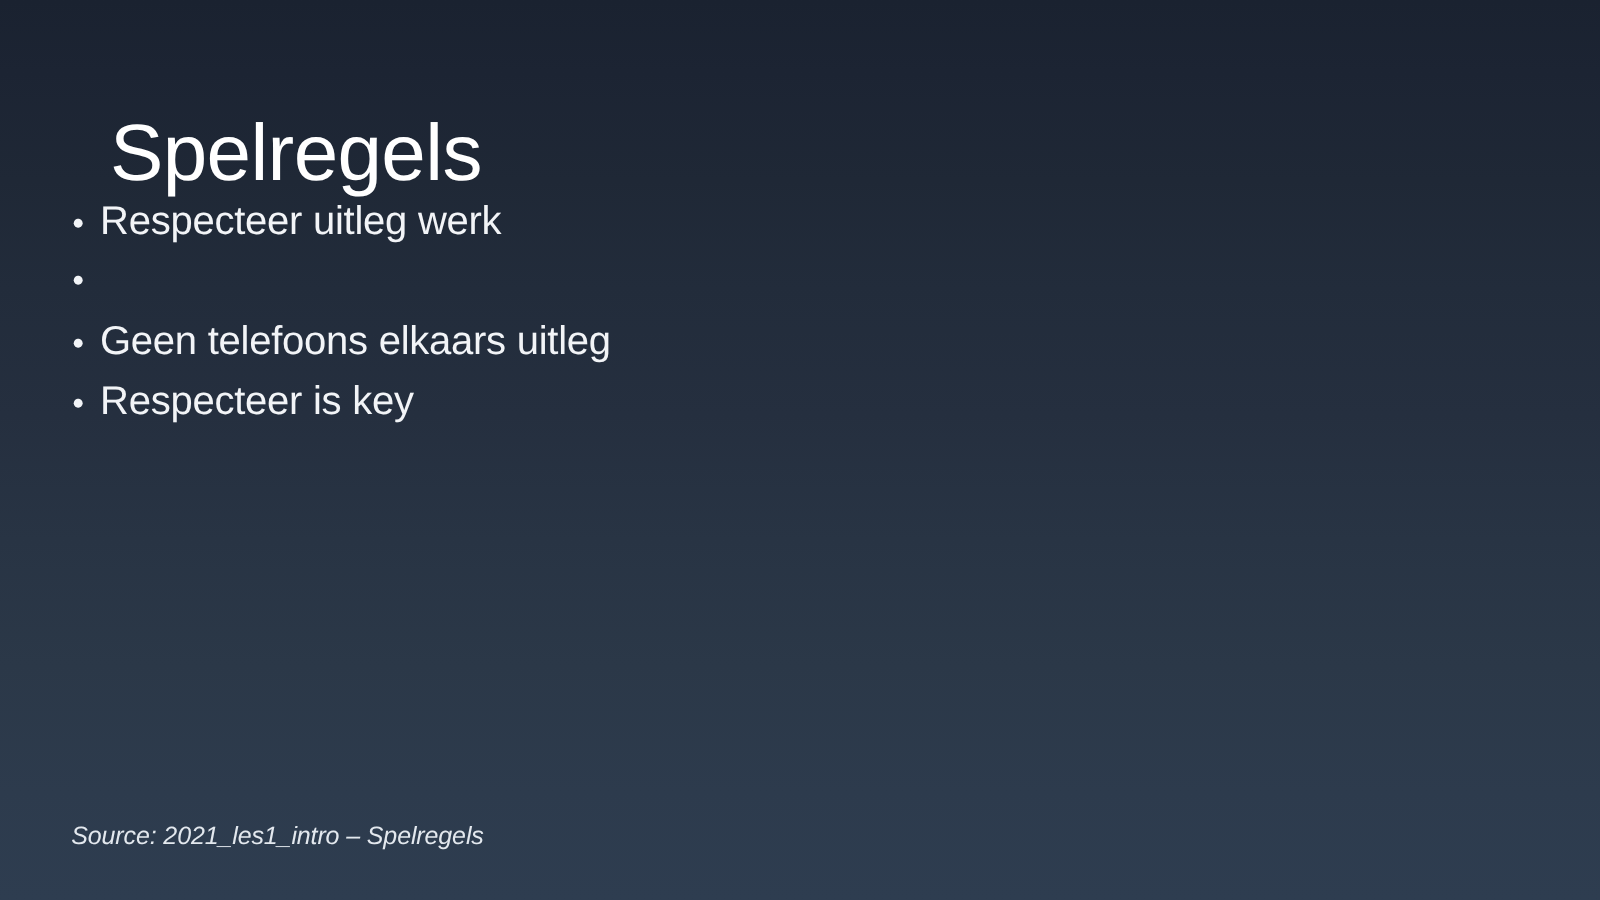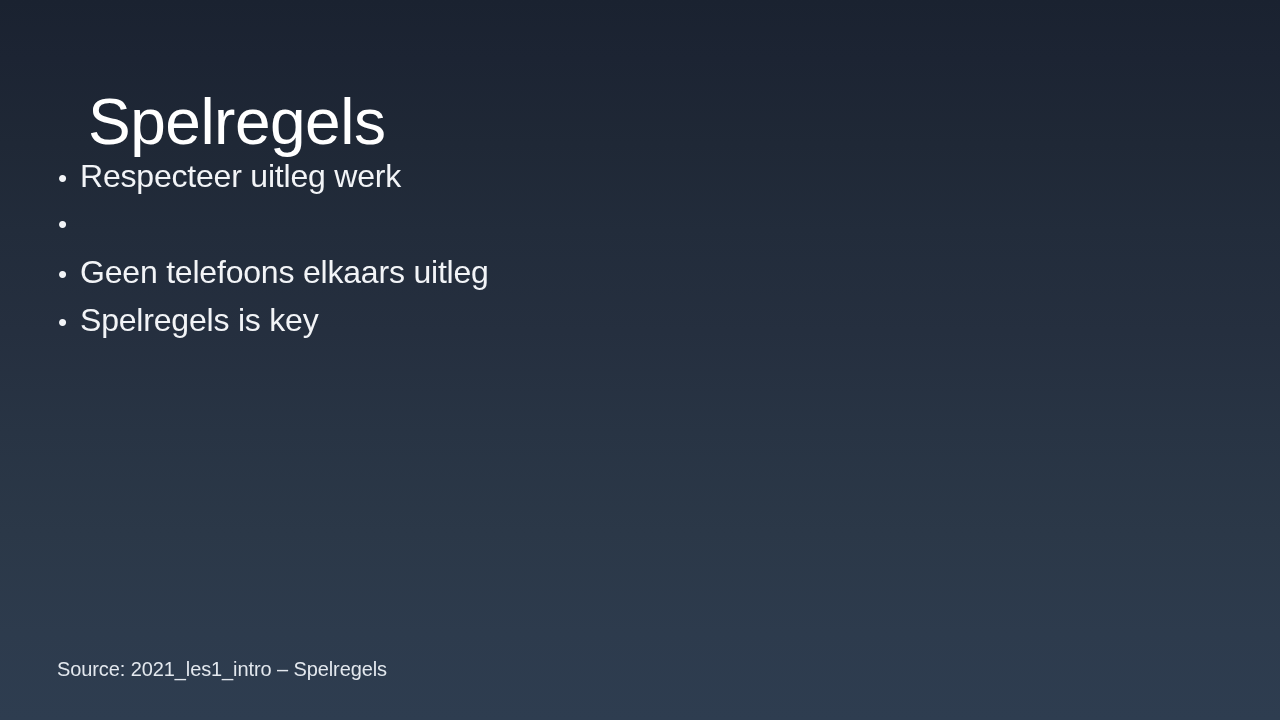--- a/index.html
+++ b/index.html
@@ -78,20 +78,21 @@
   .bullet-text {
     display: inline-block;
   }
 
   .slide-footer {
     position: absolute;
     left: 57px;
     top: 654px;
     font-size: 20px;
     line-height: 30px;
+    font-style: italic;
     letter-spacing: -0.1px;
     color: #e3e8ee;
     white-space: nowrap;
   }
 </style>
 </head>
 <body>
 
 <div class="slide">
 
@@ -104,19 +105,19 @@
     </li>
     <li class="bullet-item">
       <span class="bullet-marker">•</span>
     </li>
     <li class="bullet-item">
       <span class="bullet-marker">•</span>
       <span class="bullet-text">Geen telefoons elkaars uitleg</span>
     </li>
     <li class="bullet-item">
       <span class="bullet-marker">•</span>
-      <span class="bullet-text">Spelregels is key</span>
+      <span class="bullet-text">Respecteer is key</span>
     </li>
   </ul>
 
   <div class="slide-footer">Source: 2021_les1_intro – Spelregels</div>
 
 </div>
 
 </body></html>

